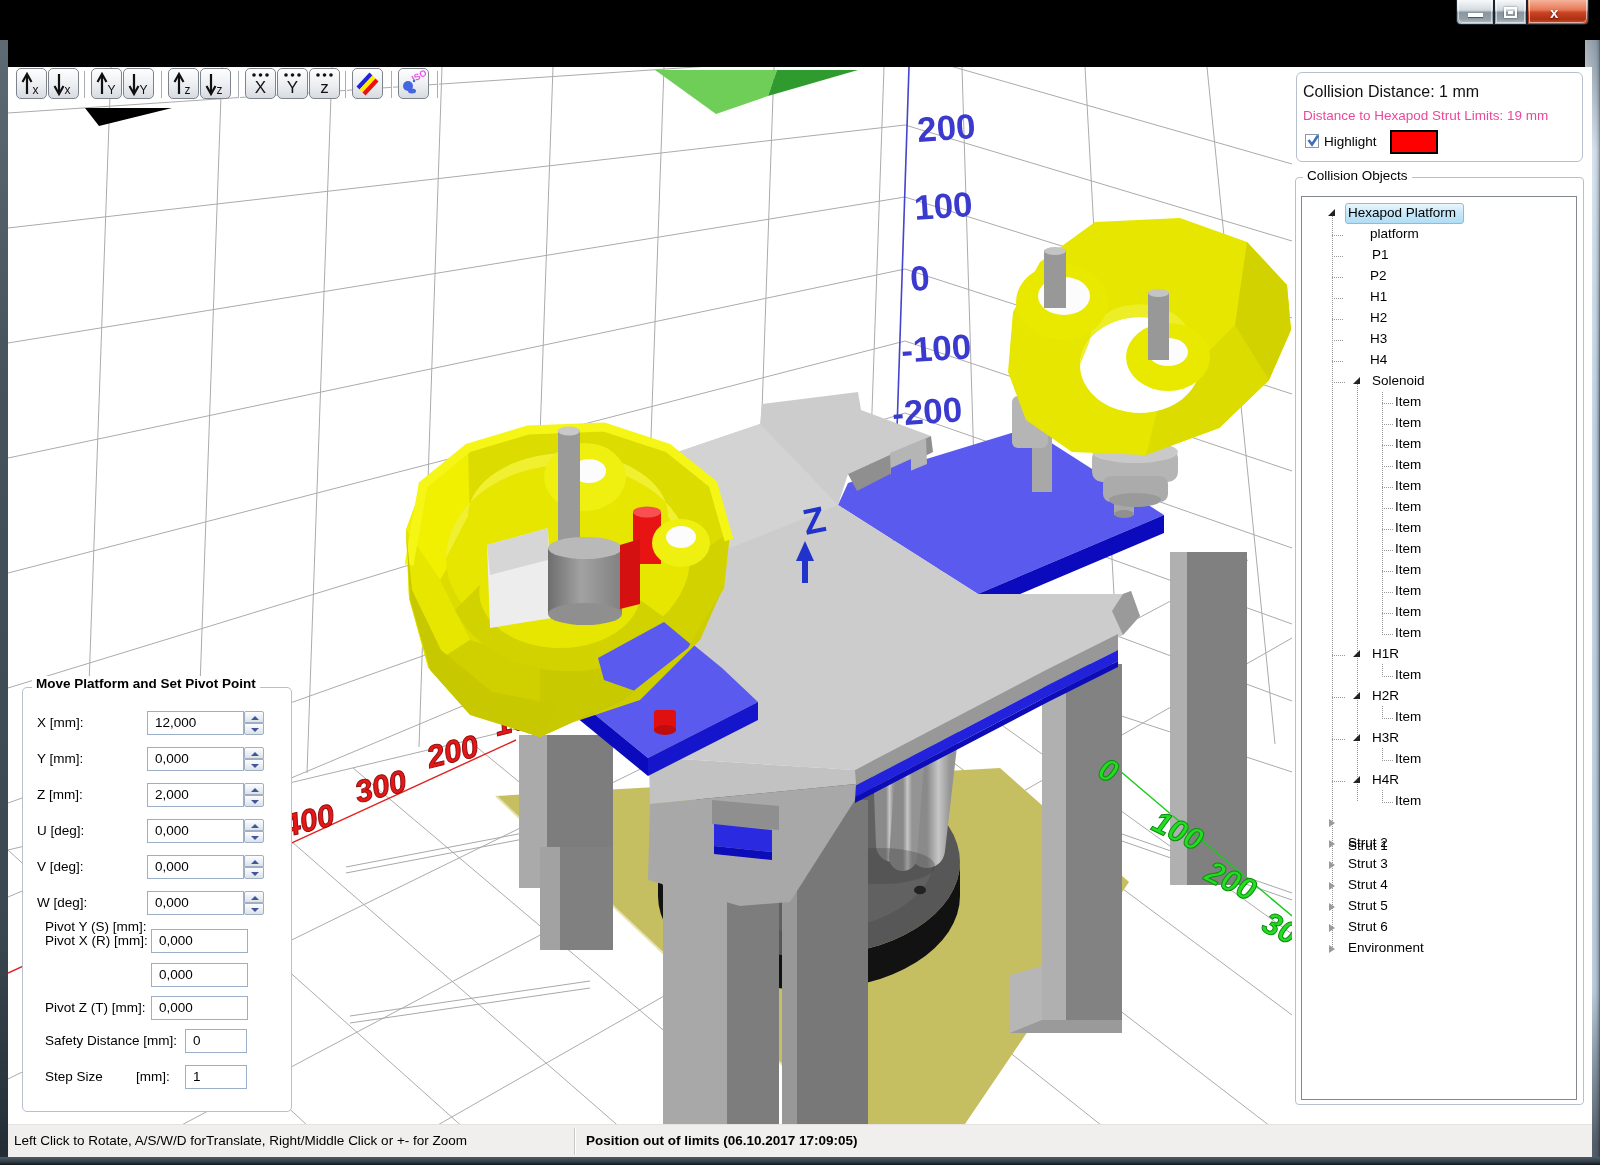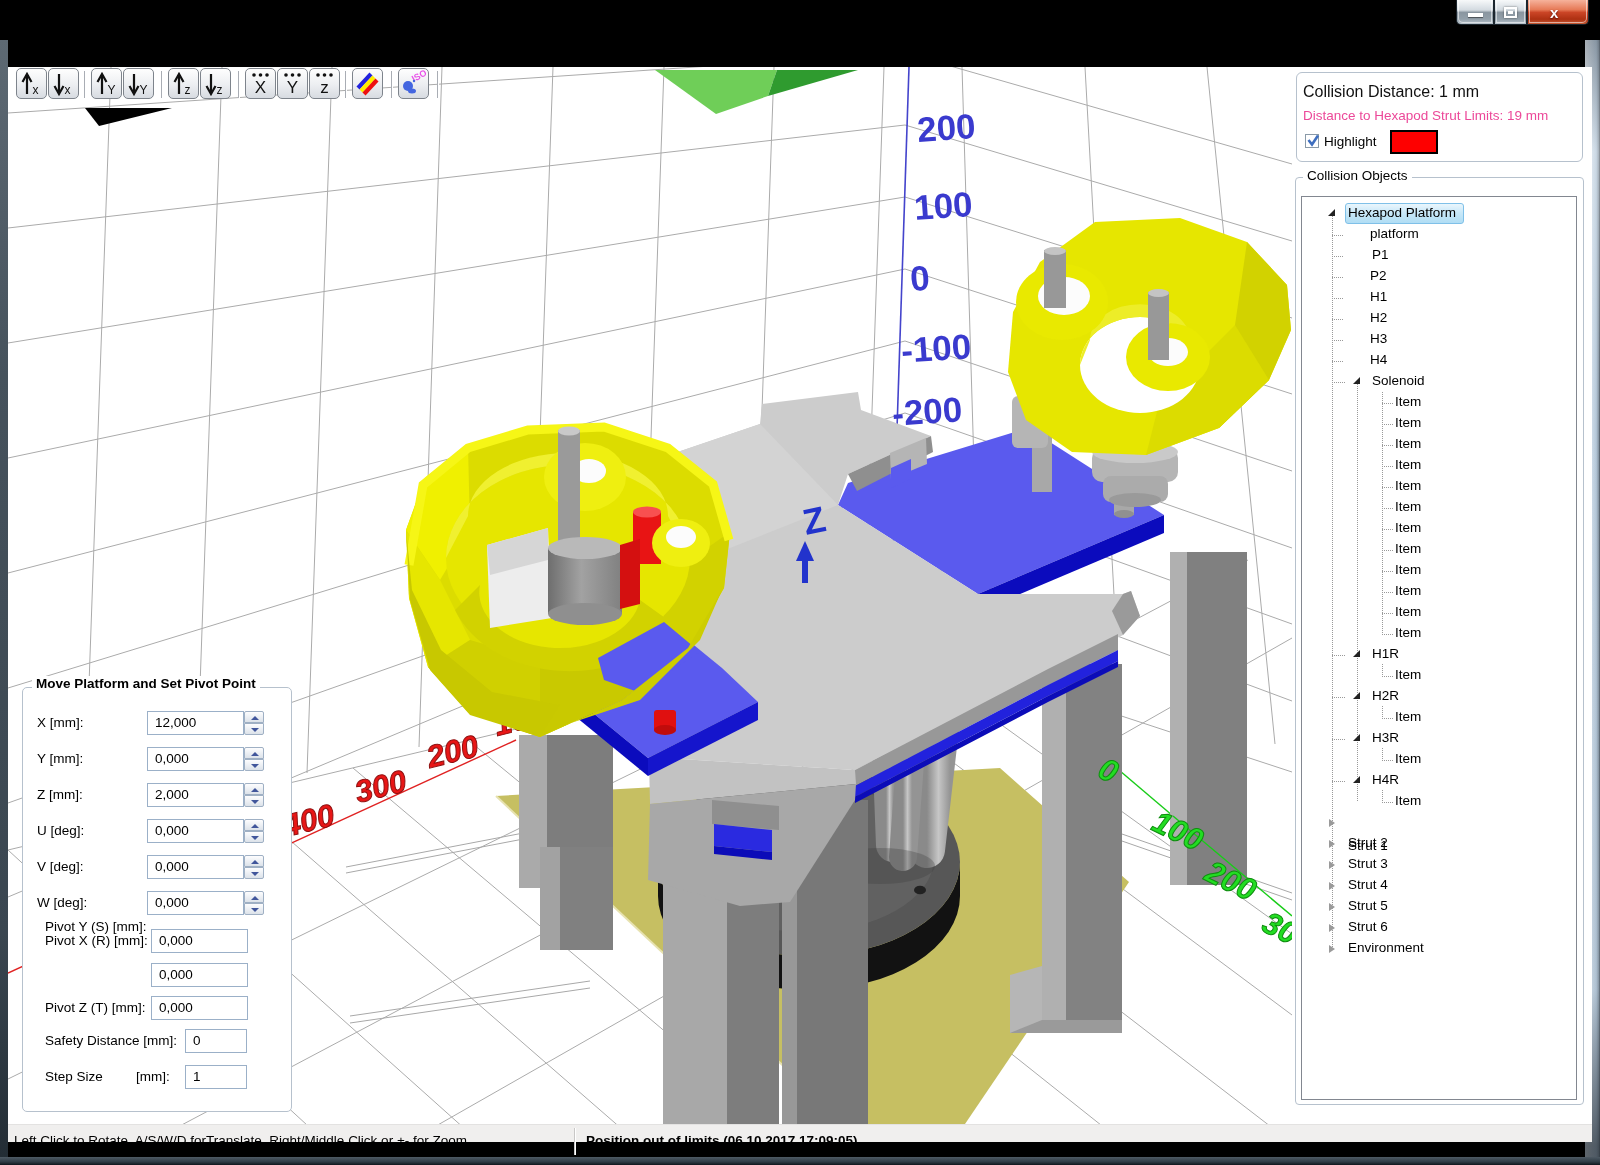--- a/index.html
+++ b/index.html
@@ -45,21 +45,21 @@
   background:linear-gradient(180deg,#ffffff 0%,#f2f4f7 50%,#e3e8ef 100%);
   border-bottom:1px solid #b7bcc3; font-size:14px; color:#000; }
 #menubar span { position:absolute; top:5px; }
 #menubar u { text-decoration:underline; }
 
 #toolbar { position:absolute; left:8px; top:66px; width:1584px; height:38px; background:transparent; z-index:5; }
 .tbtn { position:absolute; top:2px; width:31px; height:31px; border:1px solid #7e848c; border-radius:5px;
   background:linear-gradient(180deg,#fefefe 0%,#eceef1 55%,#d7dbe1 100%); }
 .tsep { position:absolute; top:5px; width:1px; height:27px; background:#a9adb4; box-shadow:1px 0 0 #fff; }
 
-#statusbar { position:absolute; left:8px; top:1124px; width:1584px; height:18px; background:#f0efee;
+#statusbar { position:absolute; left:8px; top:1124px; width:1584px; height:33px; background:#f0efee;
   border-top:1px solid #e3e2e1; font-size:13.5px; color:#000; }
 #statusbar .t1 { position:absolute; left:6px; top:8px; }
 #statusbar .t2 { position:absolute; left:578px; top:8px; font-weight:bold; }
 #statusbar .vsep { position:absolute; left:566px; top:3px; width:2px; height:27px; border-left:1px solid #c8c7c6; border-right:1px solid #ffffff; }
 
 #client { position:absolute; left:8px; top:67px; width:1584px; height:1057px; background:#fff; }
 #scene { position:absolute; left:0px; top:0px; width:1284px; height:1057px; }
 
 .groupbox { position:absolute; border:1px solid #b6c1cd; border-radius:5px; background:#fff; }
 .gb-title { position:absolute; font-size:13.5px; font-weight:bold; background:#fff; padding:0 4px; white-space:nowrap; }

